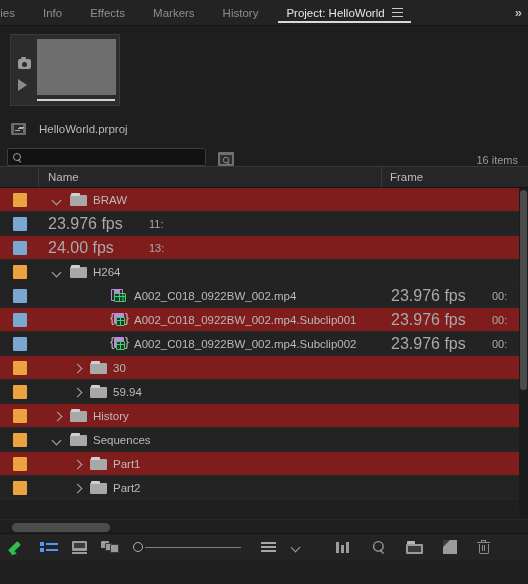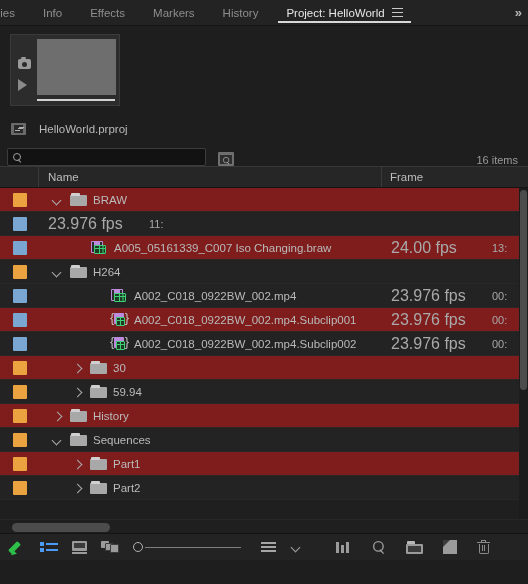--- a/index.html
+++ b/index.html
@@ -672,30 +672,20 @@
       <div class="cell-swatch">
         <div class="swatch sw-clip"></div>
       </div>
       <div class="cell-fps">23.976 fps</div>
       <div class="cell-media">11:</div>
     </div>
     <div class="row plain">
       <div class="cell-swatch">
         <div class="swatch sw-clip"></div>
       </div>
-      <div class="cell-name">
-        <span class="indent" style="width: 32px;"></span>
-        <span class="twisty"></span>
-        <span class="indent" style="width: 6px;"></span>
-        <span class="cicon">
-          <span class="strip"></span>
-          <span class="grid"></span>
-        </span>
-        <span class="label">A005_05161339_C007 Iso Changing.braw</span>
-      </div>
       <div class="cell-fps">24.00 fps</div>
       <div class="cell-media">13:</div>
     </div>
     <div class="row alt">
       <div class="cell-swatch">
         <div class="swatch sw-bin"></div>
       </div>
       <div class="cell-name">
         <span class="indent" style="width: 12px;"></span>
         <span class="twisty open"></span>

